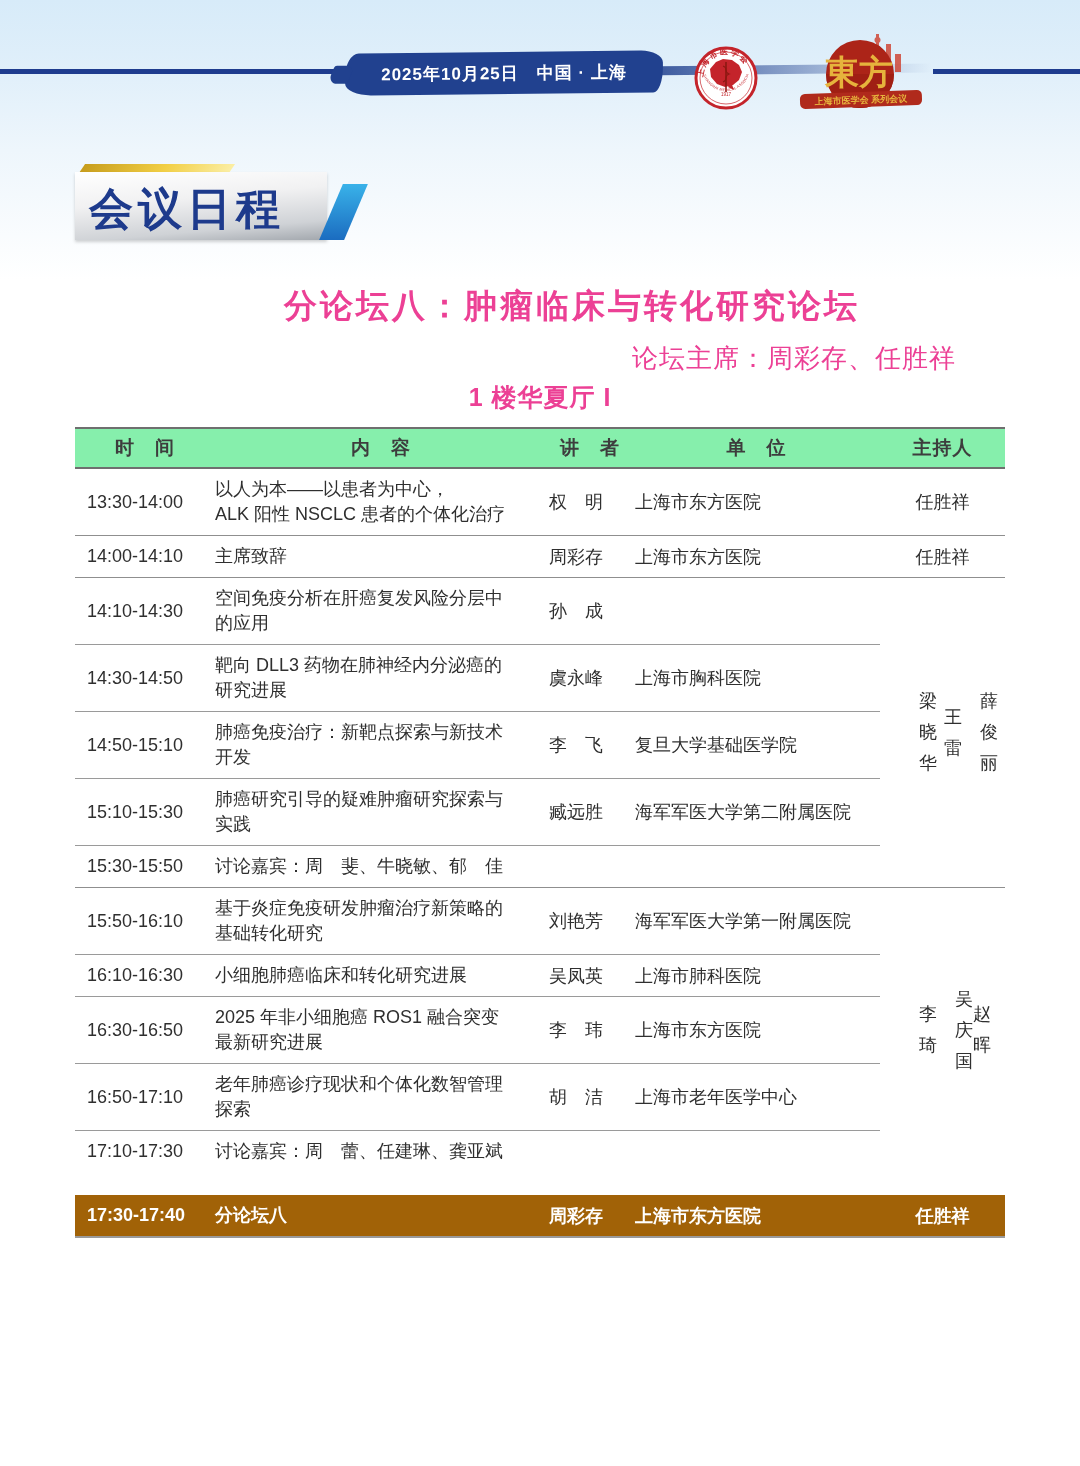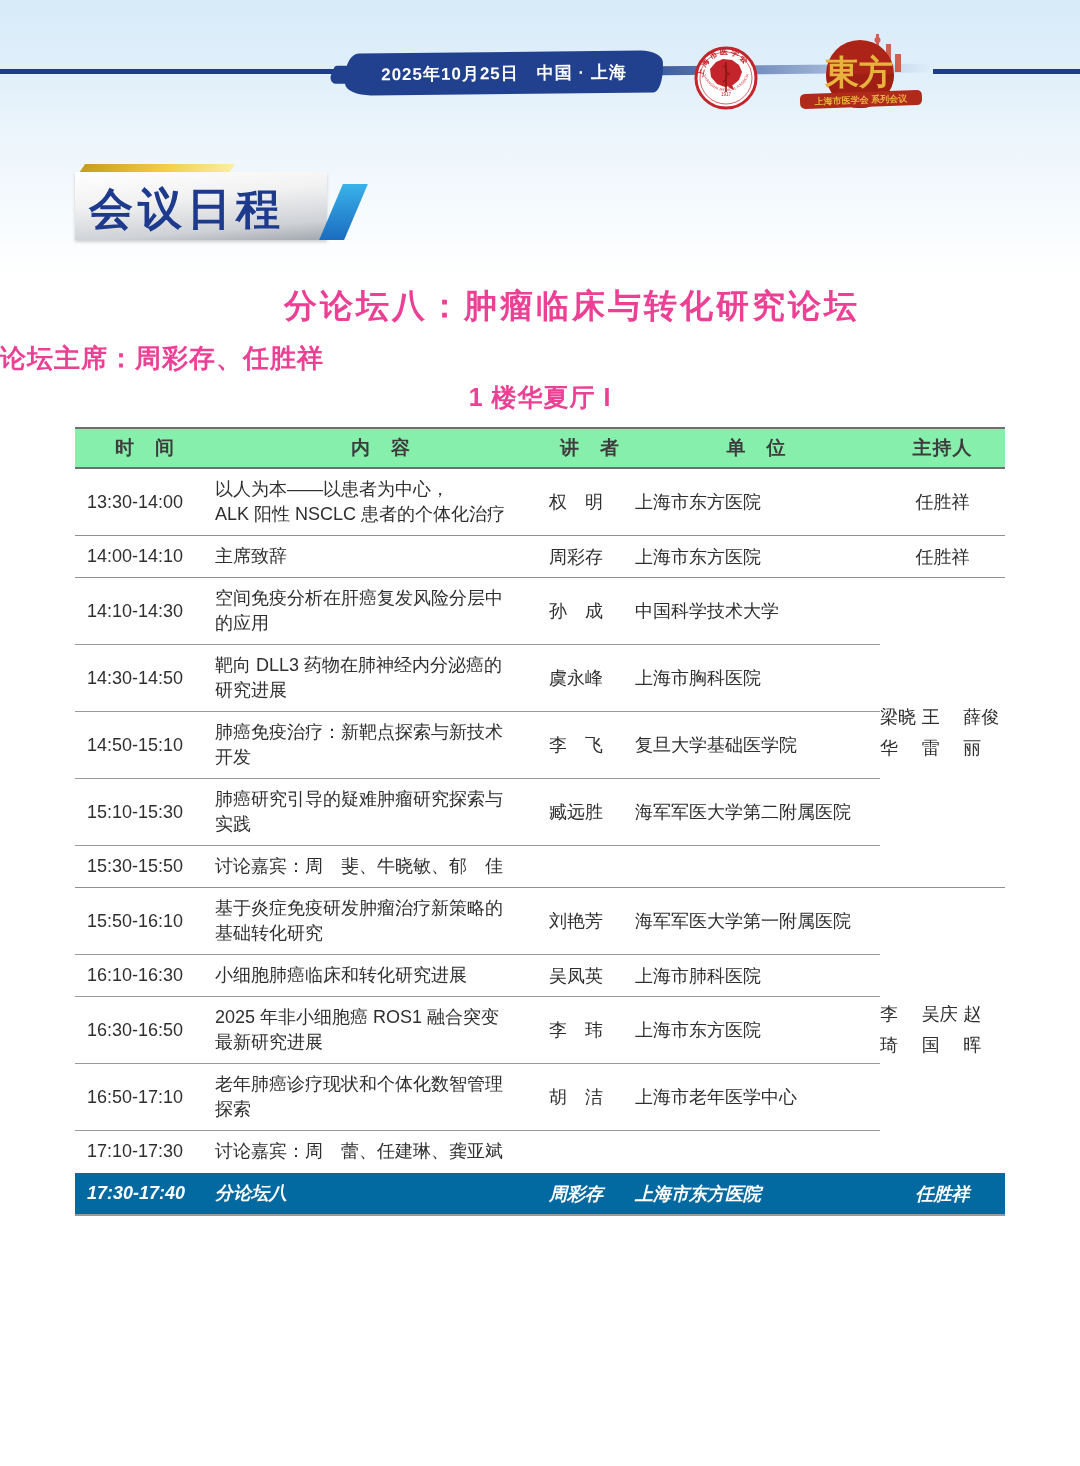--- a/index.html
+++ b/index.html
@@ -27,46 +27,46 @@
   .agenda .plate{position:absolute;left:0;top:8px;width:252px;height:68px;
          background:linear-gradient(175deg,#ffffff 0%,#f1f1f2 40%,#cfd2d6 78%,#a2a7ad 100%);
          box-shadow:0 2px 3px rgba(0,0,0,.18);}
   .agenda .plate-txt{position:absolute;left:14px;top:16px;font-size:44px;font-weight:900;color:#1d3a8c;
          letter-spacing:5px;white-space:nowrap;}
   .agenda .slash{position:absolute;left:256px;top:20px;width:25px;height:56px;transform:skewX(-23deg);
          background:linear-gradient(180deg,#39b2e9,#1b6cc0);}
   
   .ftitle{position:absolute;left:0;top:284px;width:1080px;text-align:center;
           font-size:33px;font-weight:900;color:#ec4095;letter-spacing:3px;padding-left:32px;}
-  .fchairs{position:absolute;left:0;top:341px;width:956px;text-align:left;
-          font-size:26px;font-weight:700;color:#ec4095;letter-spacing:1px;}
+  .fchairs{position:absolute;left:0;top:341px;width:956px;text-align:right;
+          font-size:26px;font-weight:400;color:#ec4095;letter-spacing:1px;}
   .fvenue{position:absolute;left:0;top:381px;width:1080px;text-align:center;
           font-size:25px;font-weight:900;color:#ec4095;letter-spacing:1px;}
   
   .sched{position:absolute;left:75px;top:427px;width:930px;font-size:18px;}
   .grid5{display:grid;grid-template-columns:140px 332px 86px 247px 125px;}
   .grid4{display:grid;grid-template-columns:140px 332px 86px 247px;}
   .thead{height:38px;background:#86efac;border-top:2px solid #6f6f6f;border-bottom:2px solid #6f6f6f;}
   .thead>div{display:flex;align-items:center;justify-content:center;font-size:19px;color:#3d3d3d;font-weight:600;letter-spacing:1px;}
   .cell{display:flex;align-items:center;}
   .c-time{padding-left:12px;}
   .c-content{white-space:pre-line;line-height:25px;padding:8px 0;}
   .c-speaker{padding-left:2px;}
   .c-unit{padding-left:2px;}
   .c-host{justify-content:center;text-align:center;}
   .trow{min-height:41px;border-bottom:1px solid #8f8f8f;}
-  .band{display:flex;border-bottom:1px solid #8f8f8f;}
+  .band{display:flex;border-bottom:1px solid #8f8f8f;gap:39px;}
   .band .rows{width:805px;}
   .band .rows .trow-in{min-height:41px;border-bottom:1px solid #9a9a9a;}
   .band .rows .trow-in:last-child{border-bottom:none;}
   .band .mods{width:125px;display:flex;flex-direction:row;align-items:center;justify-content:space-between;
         line-height:31px;}
   .band2{border-bottom:none;}
-  .pinkband{margin-top:1px;height:41px;background:#0369a1;color:#fff;font-weight:bold;
-        border-bottom:2px solid #9a9a9a;font-style:italic;}
+  .pinkband{margin-top:23px;height:41px;background:#a16207;color:#fff;font-weight:bold;
+        border-bottom:2px solid #9a9a9a;}
   .pinkband .cell{color:#fff;}
 </style>
 </head>
 <body>
 
 <div class="page">
 
   <div class="hero">
     <div class="rule rule-left"></div>
     <div class="rule rule-right"></div>
@@ -149,21 +149,20 @@
       <div class="cell c-host">任胜祥</div>
     </div>
 
     <div class="band">
       <div class="rows">
         <div class="grid4 trow-in">
           <div class="cell c-time">14:10-14:30</div>
           <div class="cell c-content">空间免疫分析在肝癌复发风险分层中
 的应用</div>
           <div class="cell c-speaker">孙　成</div>
-          <div class="cell c-unit">中国科学技术大学</div>
         </div>
         <div class="grid4 trow-in">
           <div class="cell c-time">14:30-14:50</div>
           <div class="cell c-content">靶向 DLL3 药物在肺神经内分泌癌的
 研究进展</div>
           <div class="cell c-speaker">虞永峰</div>
           <div class="cell c-unit">上海市胸科医院</div>
         </div>
         <div class="grid4 trow-in">
           <div class="cell c-time">14:50-15:10</div>

